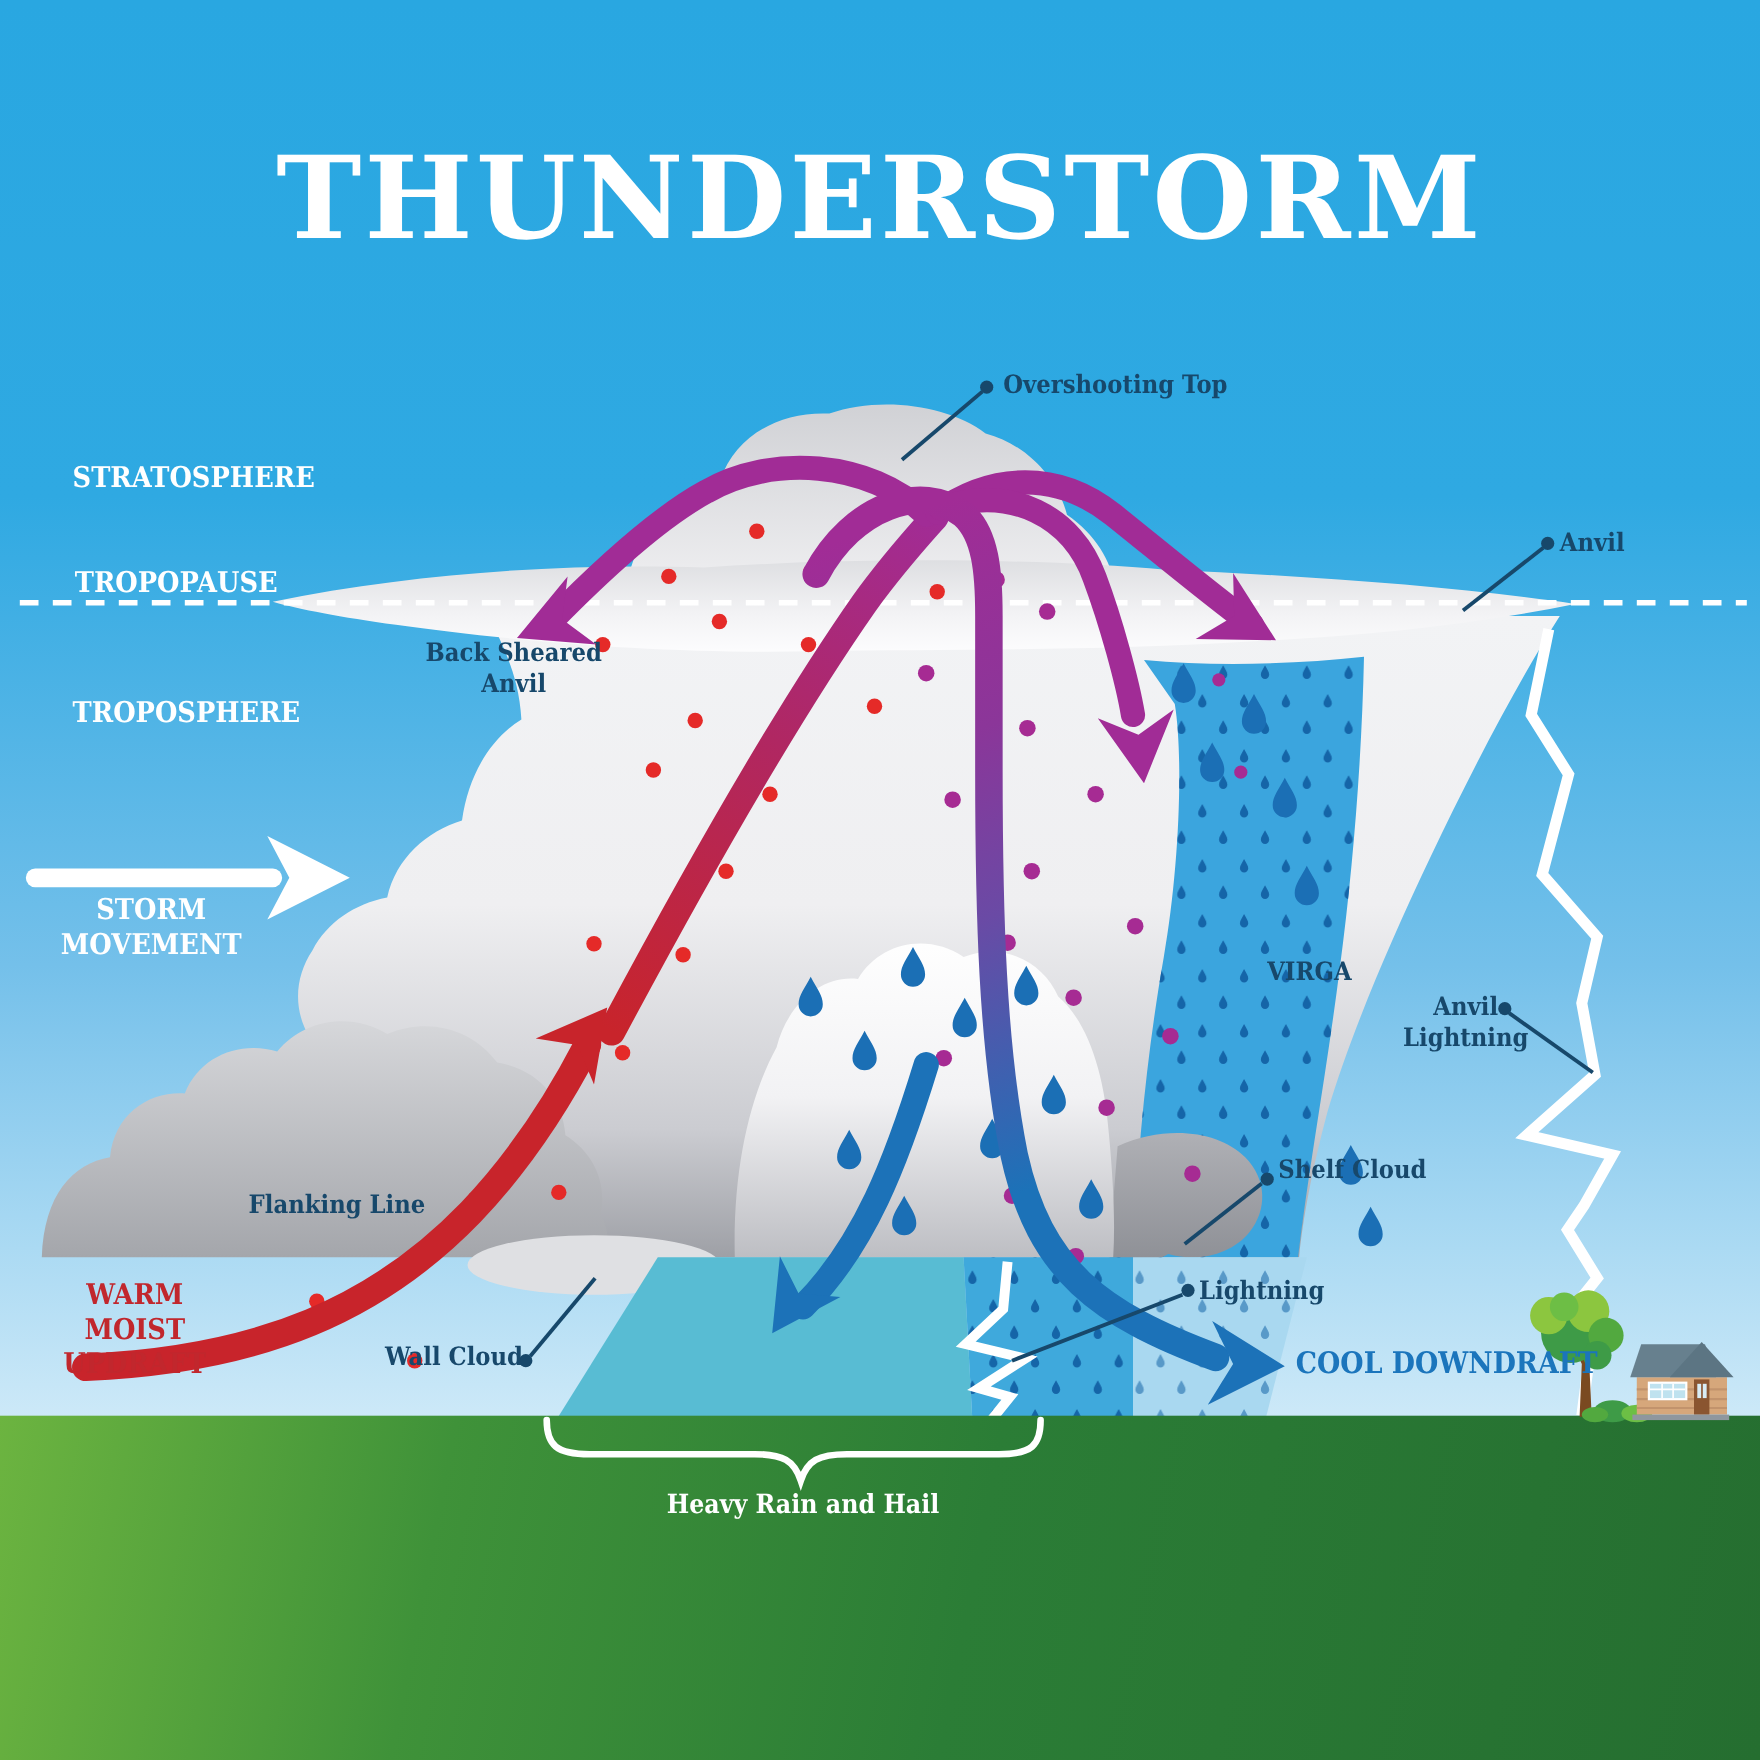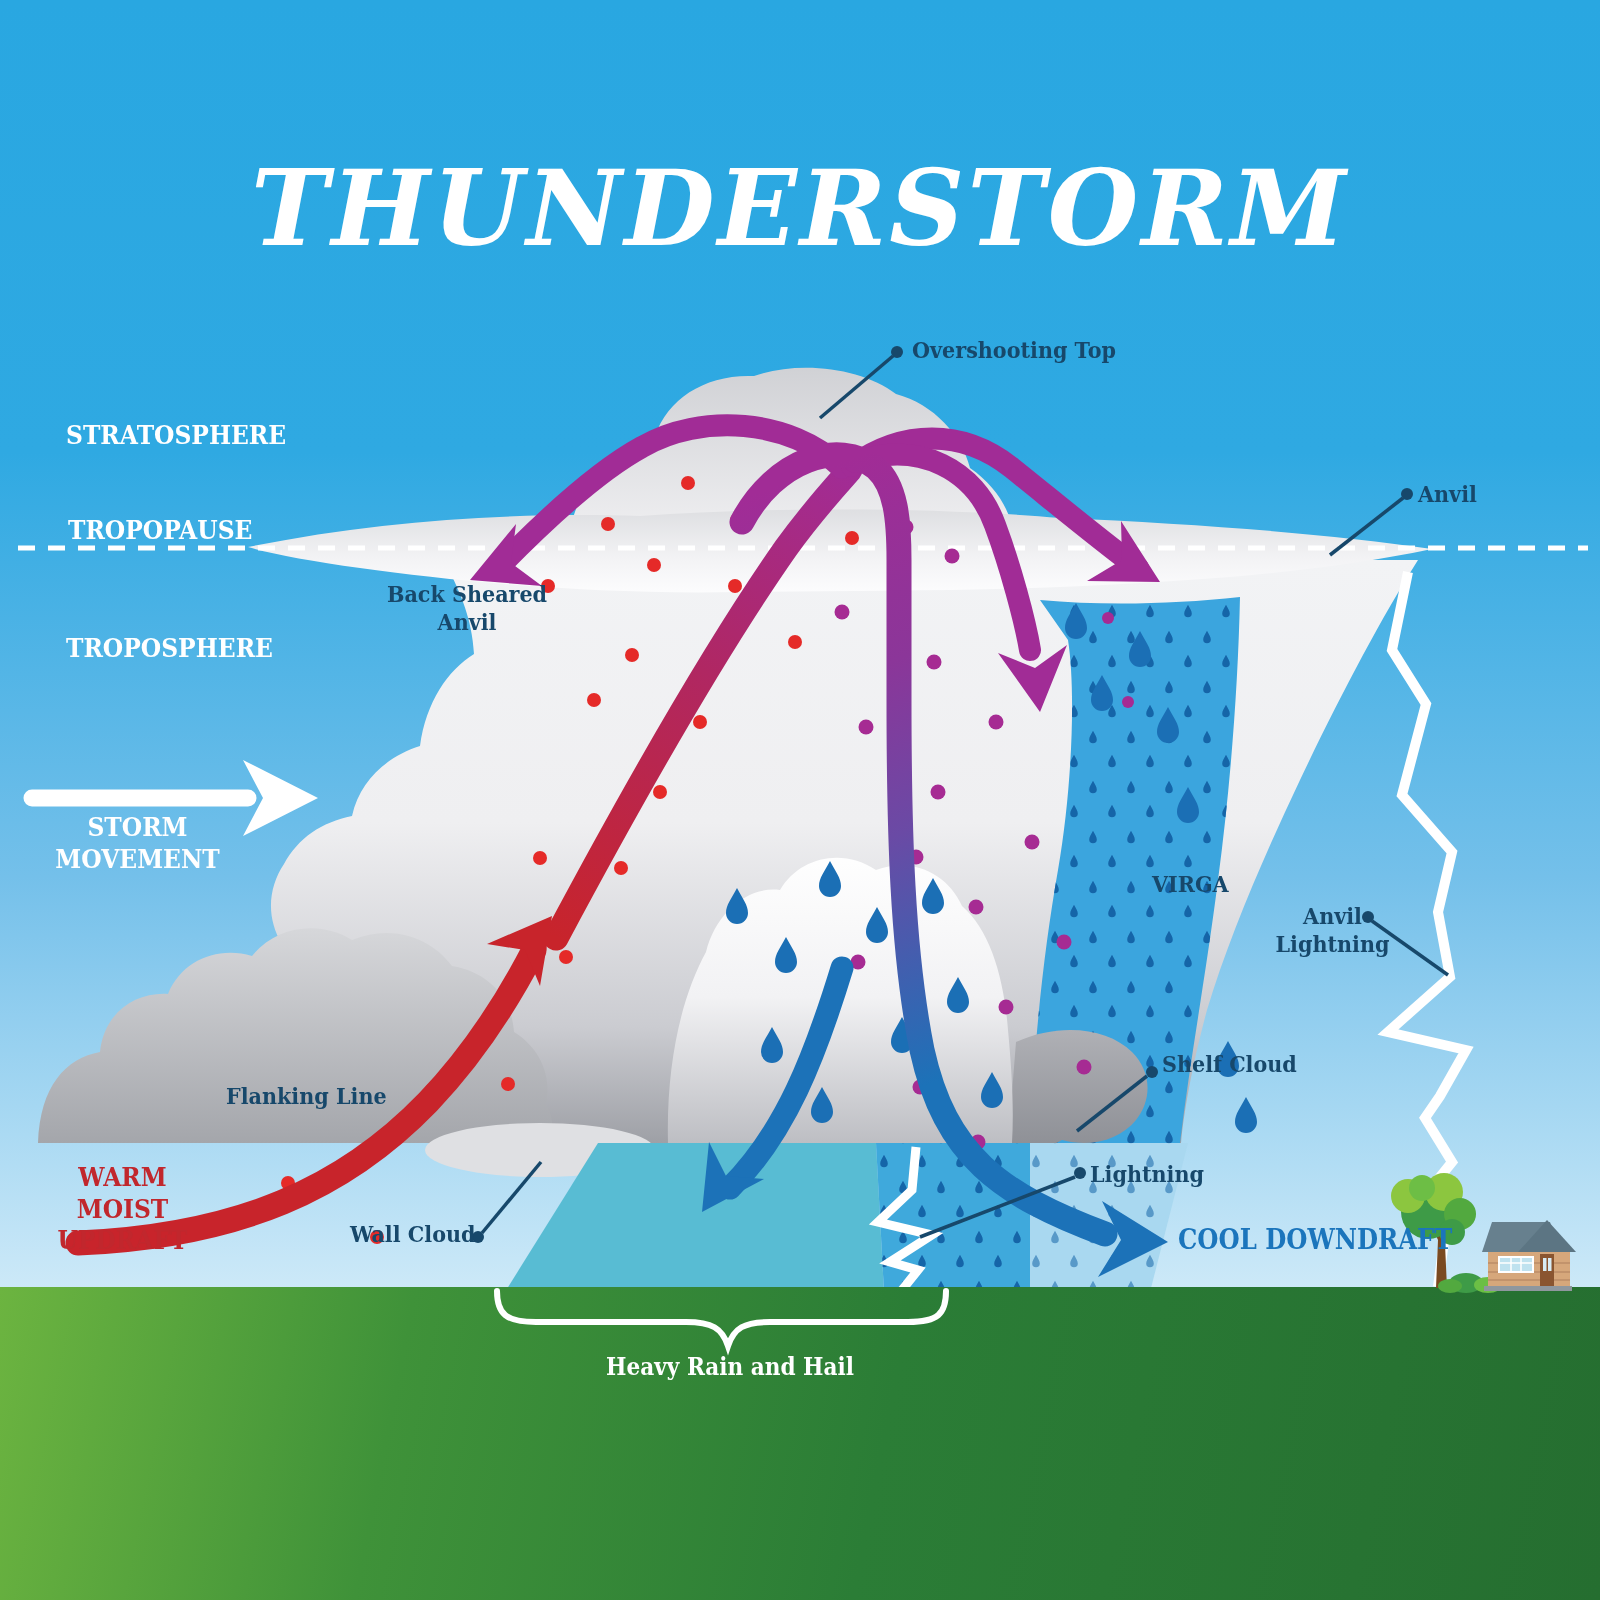--- a/index.html
+++ b/index.html
@@ -8,22 +8,22 @@
   .art{position:absolute;left:0;top:0;}
   .lb{position:absolute;font-weight:700;color:#17486B;line-height:1.22;
       white-space:pre-line;transform:scaleX(.9);transform-origin:left top;
       font-size:23px;letter-spacing:0;}
   .ctr{text-align:center;transform-origin:center top;}
   .white{color:#FFFFFF;}
   .red{color:#C1272D;}
   .blue{color:#1B75BC;}
   .big{font-size:26px;}
   .title{position:absolute;left:0;right:0;top:118px;text-align:center;
-         font-style:italic;font-weight:700;font-size:104px;color:#FFFFFF;
-         letter-spacing:3px;transform:none;white-space:nowrap;margin-top:29px;}
+         font-weight:700;font-size:104px;color:#FFFFFF;
+         letter-spacing:3px;transform:none;white-space:nowrap;}
 </style>
 </head>
 <body>
 
 <div class="diagram">
 
 <svg class="art" width="1600" height="1600" viewBox="0 0 1600 1600">
   <defs>
     <linearGradient id="skyG" x1="0" y1="0" x2="0" y2="1290" gradientUnits="userSpaceOnUse">
       <stop offset="0" stop-color="#29A7E1"></stop>

